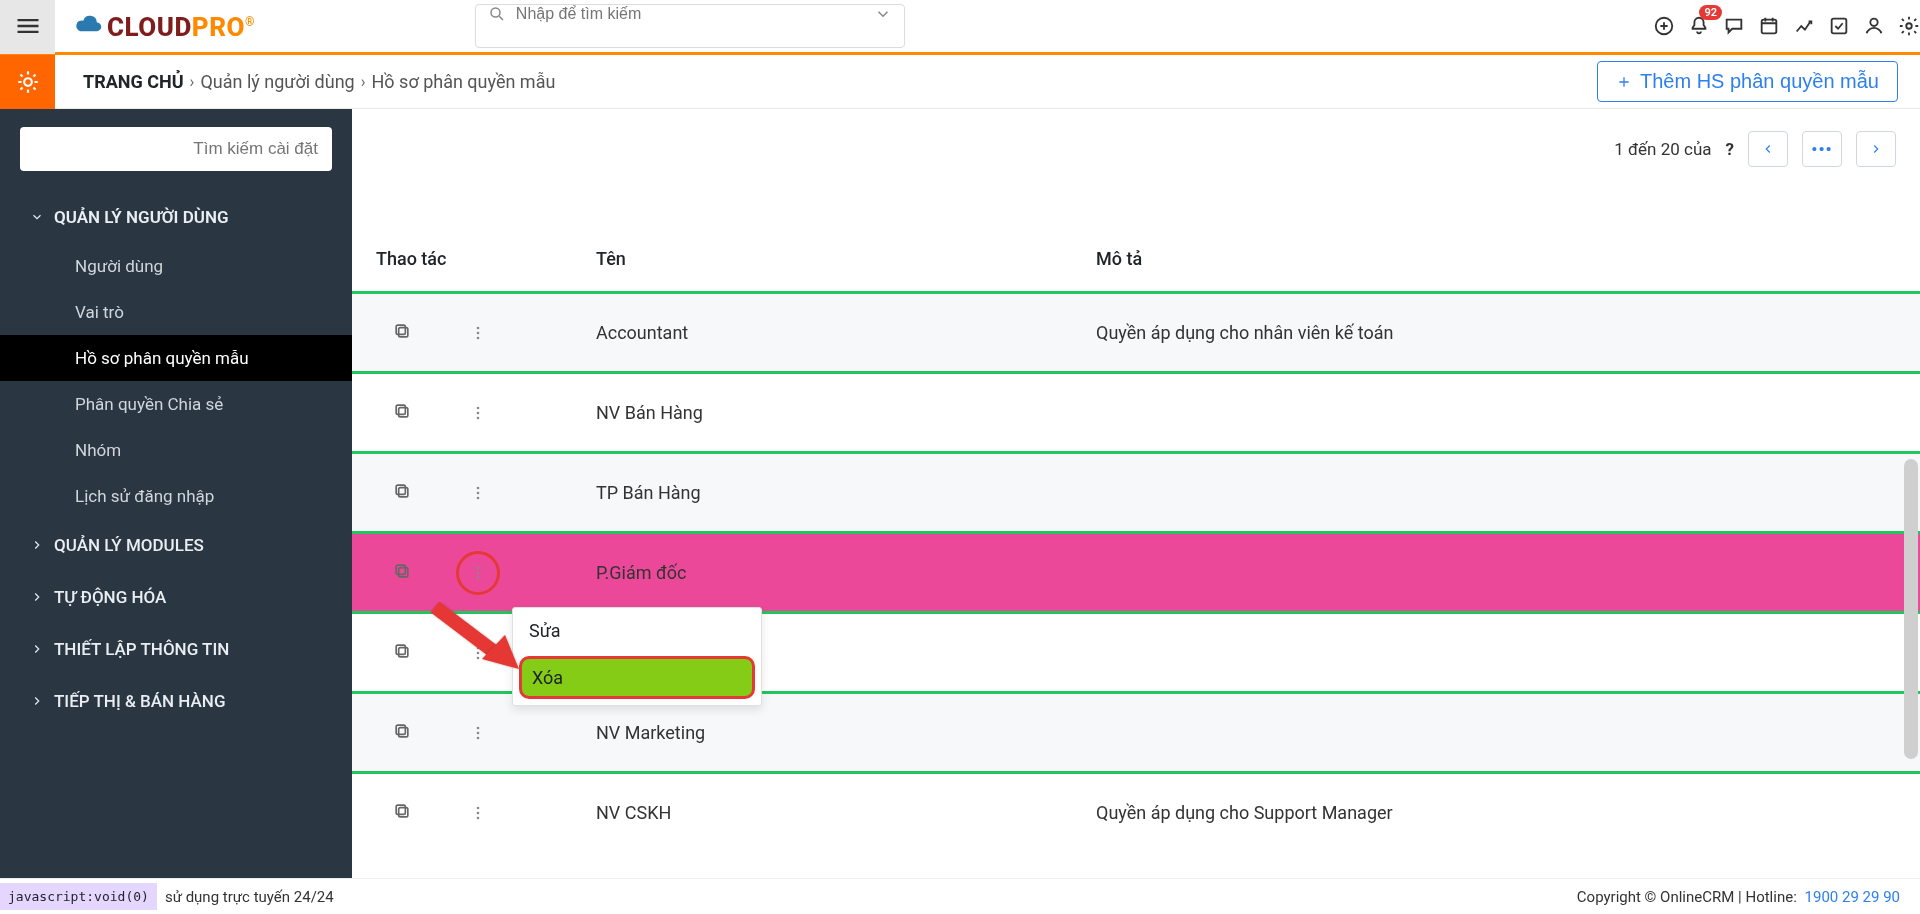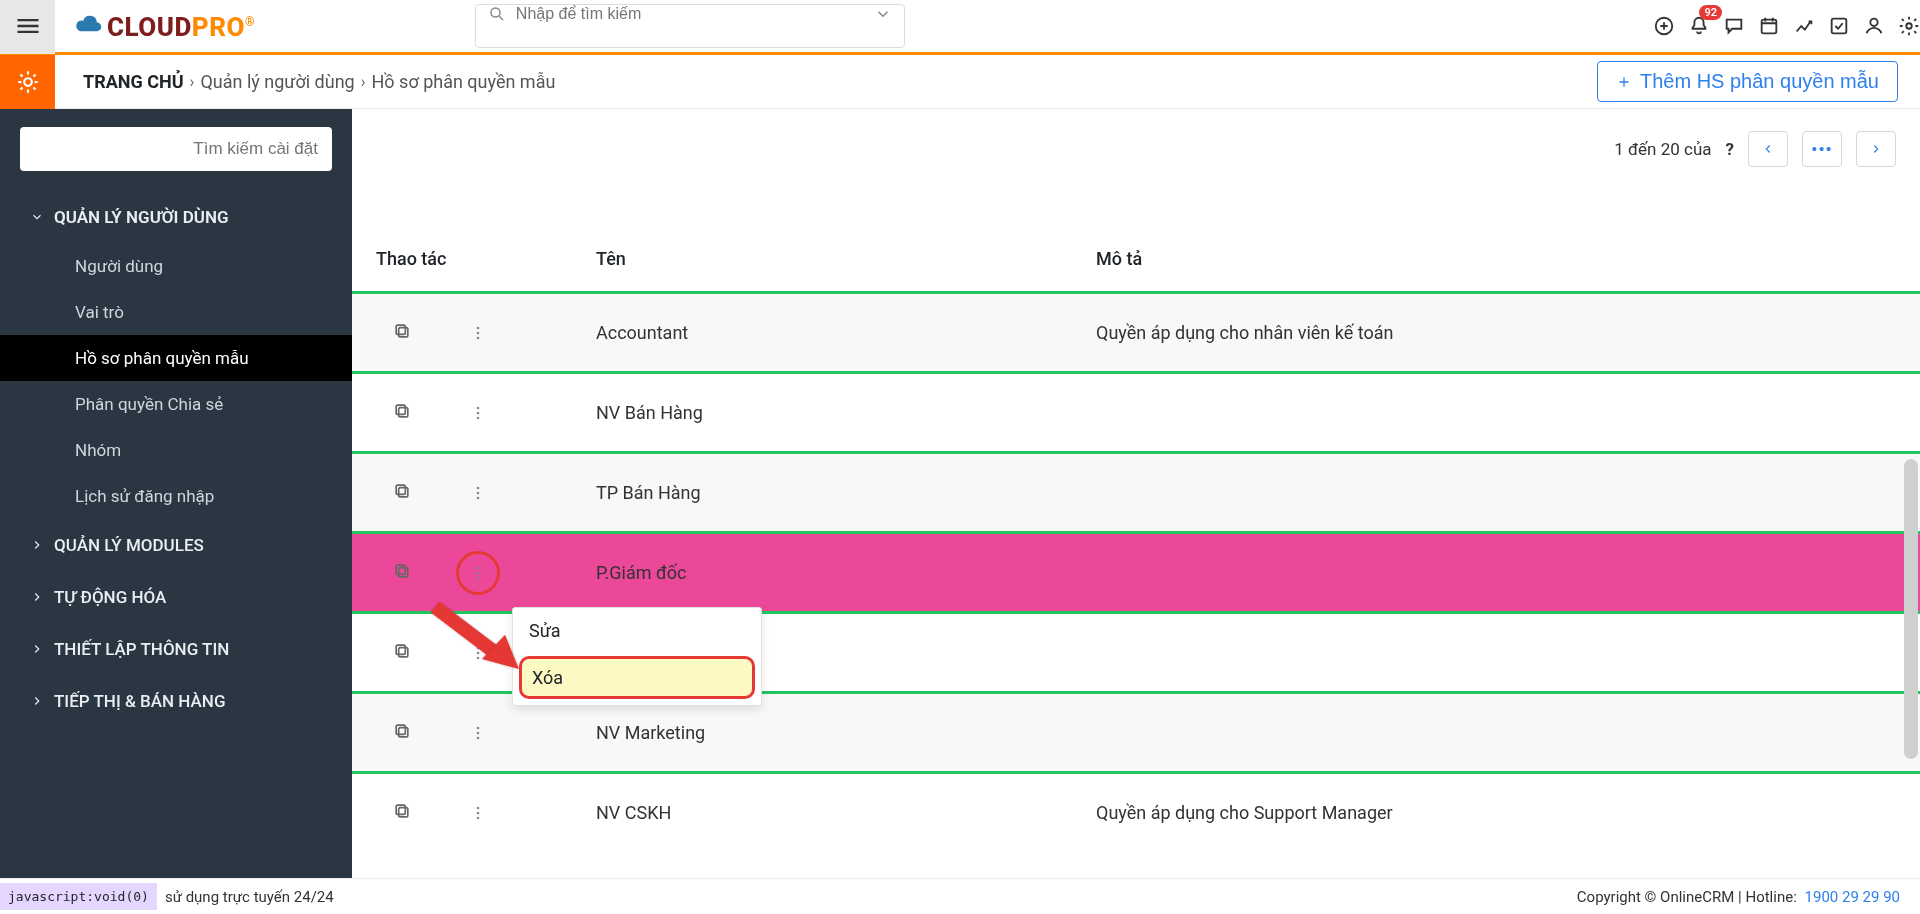--- a/index.html
+++ b/index.html
@@ -161,21 +161,21 @@
       border:1px solid #e0e0e0; border-radius:3px;
       box-shadow: 0 4px 10px rgba(0,0,0,0.1);
       z-index:10;
     }
     .dropdown .ditem {
       padding: 12px 16px; font-size:18px; cursor:pointer;
     }
     .dropdown .ditem.boxed {
       margin: 3px 6px 6px 6px; padding: 8px 10px;
       border: 3px solid #e53935; border-radius:10px;
-      background:#fef9c3;
+      background:#84cc16;
     }
 
     
     .annot-arrow {
       position:absolute; z-index:11; pointer-events:none;
     }
 
     
     .footer {
       position:absolute; bottom:0; left:0; right:0;

